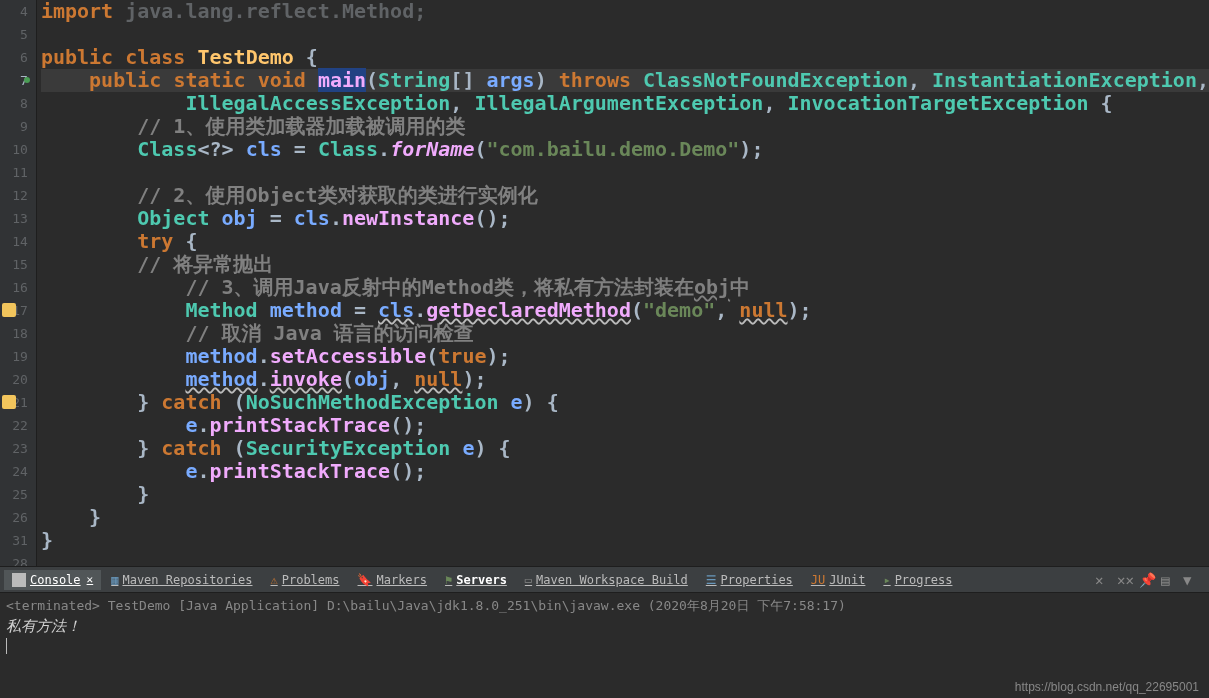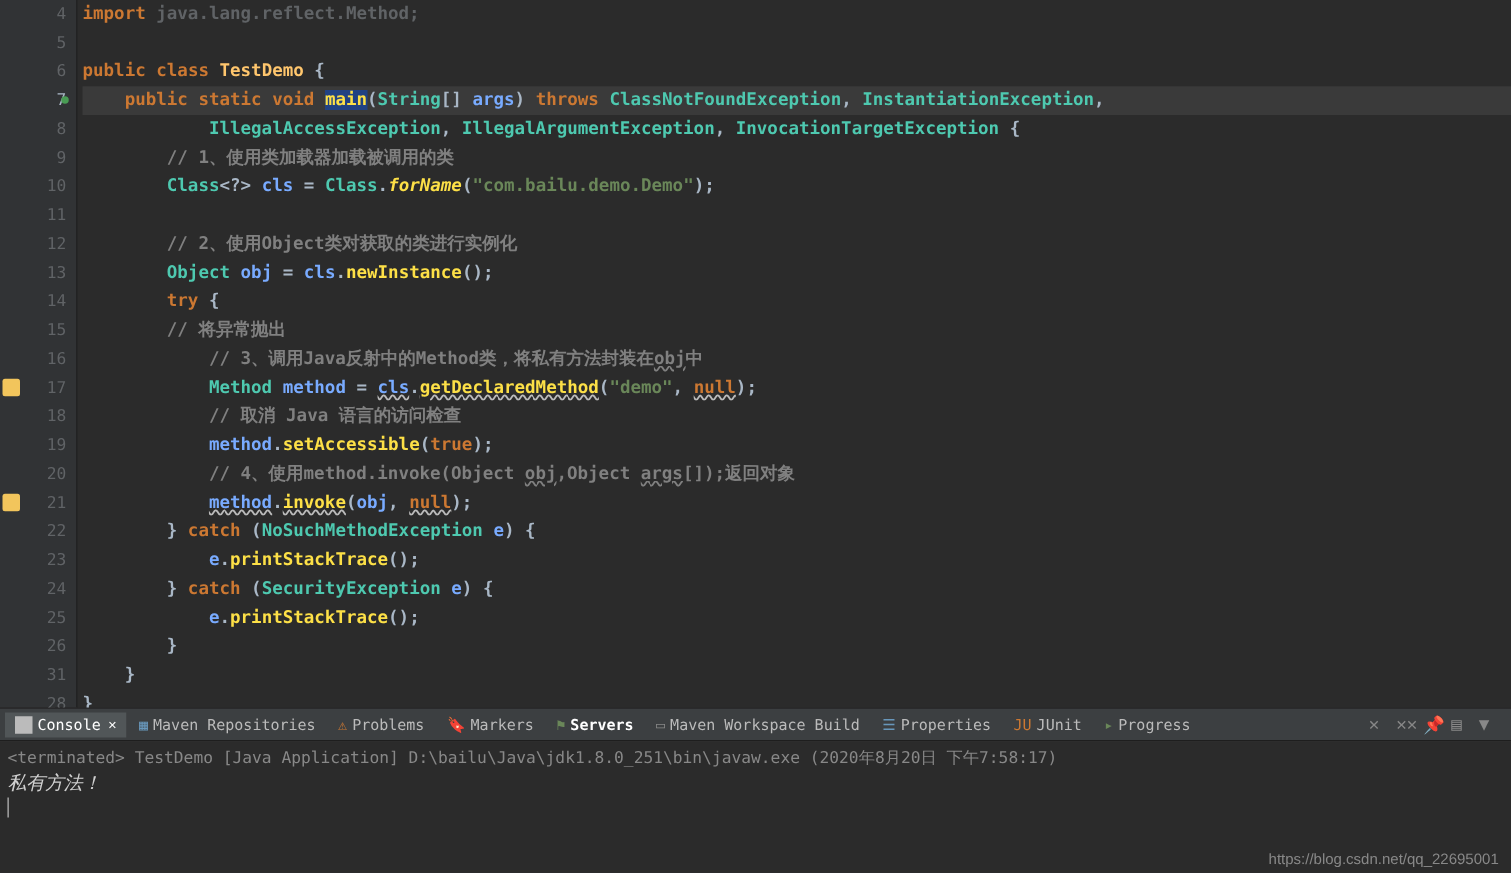--- a/index.html
+++ b/index.html
@@ -47,36 +47,36 @@
   top: 4px;
 }
 .warn-marker {
   background: #f2c55c;
   border-radius: 2px;
 }
 .code-area {
   flex: 1;
   padding-left: 4px;
   position: relative;
-  font-size: 14px;
+  font-size: 20px;
   font-weight: bold;
 }
 .code-line {
   height: 23px;
   line-height: 23px;
   white-space: pre;
   position: relative;
 }
 .hl-line {
   background: #3a3a3a;
 }
 .kw { color: #cc7832; }
 .str { color: #6a8759; }
 .cmt { color: #808080; }
-.mth { color: #fde047; }
+.mth { color: #f0abfc; }
 .sel { background: #214283; }
 .wavy { text-decoration: underline wavy #808080; }
 .bottom-panel {
   height: 132px;
   background: #3c3f41;
   border-top: 1px solid #1e1e1e;
   display: flex;
   flex-direction: column;
 }
 .tab-bar {
@@ -90,20 +90,21 @@
 }
 .tab {
   display: flex;
   align-items: center;
   gap: 4px;
   padding: 3px 8px;
   font-size: 12px;
   color: #bbbbbb;
   cursor: pointer;
   white-space: nowrap;
+  text-decoration: underline;
 }
 .tab.active {
   background: #515658;
   color: #fff;
 }
 .tab-close {
   font-size: 11px;
   margin-left: 2px;
 }
 .tab-actions {
@@ -191,21 +192,20 @@
     <div class="code-line"><span>        </span><span style="color:#4ec9b0">Class</span><span>&lt;?&gt; </span><span style="color:#79abff">cls</span><span> = </span><span style="color:#4ec9b0">Class</span><span>.</span><span class="mth" style="font-style:italic">forName</span><span>(</span><span class="str">"com.bailu.demo.Demo"</span><span>);</span></div>
     <div class="code-line"></div>
     <div class="code-line"><span class="cmt">        // 2、使用Object类对获取的类进行实例化</span></div>
     <div class="code-line"><span>        </span><span style="color:#4ec9b0">Object</span><span> </span><span style="color:#79abff">obj</span><span> = </span><span style="color:#79abff">cls</span><span>.</span><span class="mth">newInstance</span><span>();</span></div>
     <div class="code-line"><span>        </span><span class="kw">try</span><span> {</span></div>
     <div class="code-line"><span class="cmt">        // 将异常抛出</span></div>
     <div class="code-line"><span class="cmt">            // 3、调用Java反射中的Method类，将私有方法封装在</span><span class="cmt wavy">obj</span><span class="cmt">中</span></div>
     <div class="code-line"><span>            </span><span style="color:#4ec9b0">Method</span><span> </span><span style="color:#79abff">method</span><span> = </span><span style="color:#79abff;text-decoration:underline wavy #bbb">cls</span><span>.</span><span class="mth" style="text-decoration:underline wavy #bbb">getDeclaredMethod</span><span>(</span><span class="str">"demo"</span><span>, </span><span class="kw" style="text-decoration:underline wavy #bbb">null</span><span>);</span></div>
     <div class="code-line"><span class="cmt">            // 取消 Java 语言的访问检查</span></div>
     <div class="code-line"><span>            </span><span style="color:#79abff">method</span><span>.</span><span class="mth">setAccessible</span><span>(</span><span class="kw">true</span><span>);</span></div>
-    <div class="code-line"><span class="cmt">            // 4、使用method.invoke(Object </span><span class="cmt wavy">obj</span><span class="cmt">,Object </span><span class="cmt wavy">args</span><span class="cmt">[]);返回对象</span></div>
     <div class="code-line"><span>            </span><span style="color:#79abff;text-decoration:underline wavy #bbb">method</span><span>.</span><span class="mth" style="text-decoration:underline wavy #bbb">invoke</span><span>(</span><span style="color:#79abff">obj</span><span>, </span><span class="kw" style="text-decoration:underline wavy #bbb">null</span><span>);</span></div>
     <div class="code-line"><span>        } </span><span class="kw">catch</span><span> (</span><span style="color:#4ec9b0">NoSuchMethodException</span><span> </span><span style="color:#79abff">e</span><span>) {</span></div>
     <div class="code-line"><span>            </span><span style="color:#79abff">e</span><span>.</span><span class="mth">printStackTrace</span><span>();</span></div>
     <div class="code-line"><span>        } </span><span class="kw">catch</span><span> (</span><span style="color:#4ec9b0">SecurityException</span><span> </span><span style="color:#79abff">e</span><span>) {</span></div>
     <div class="code-line"><span>            </span><span style="color:#79abff">e</span><span>.</span><span class="mth">printStackTrace</span><span>();</span></div>
     <div class="code-line"><span>        }</span></div>
     <div class="code-line"><span>    }</span></div>
     <div class="code-line"><span>}</span></div>
   </div>
 </div>

